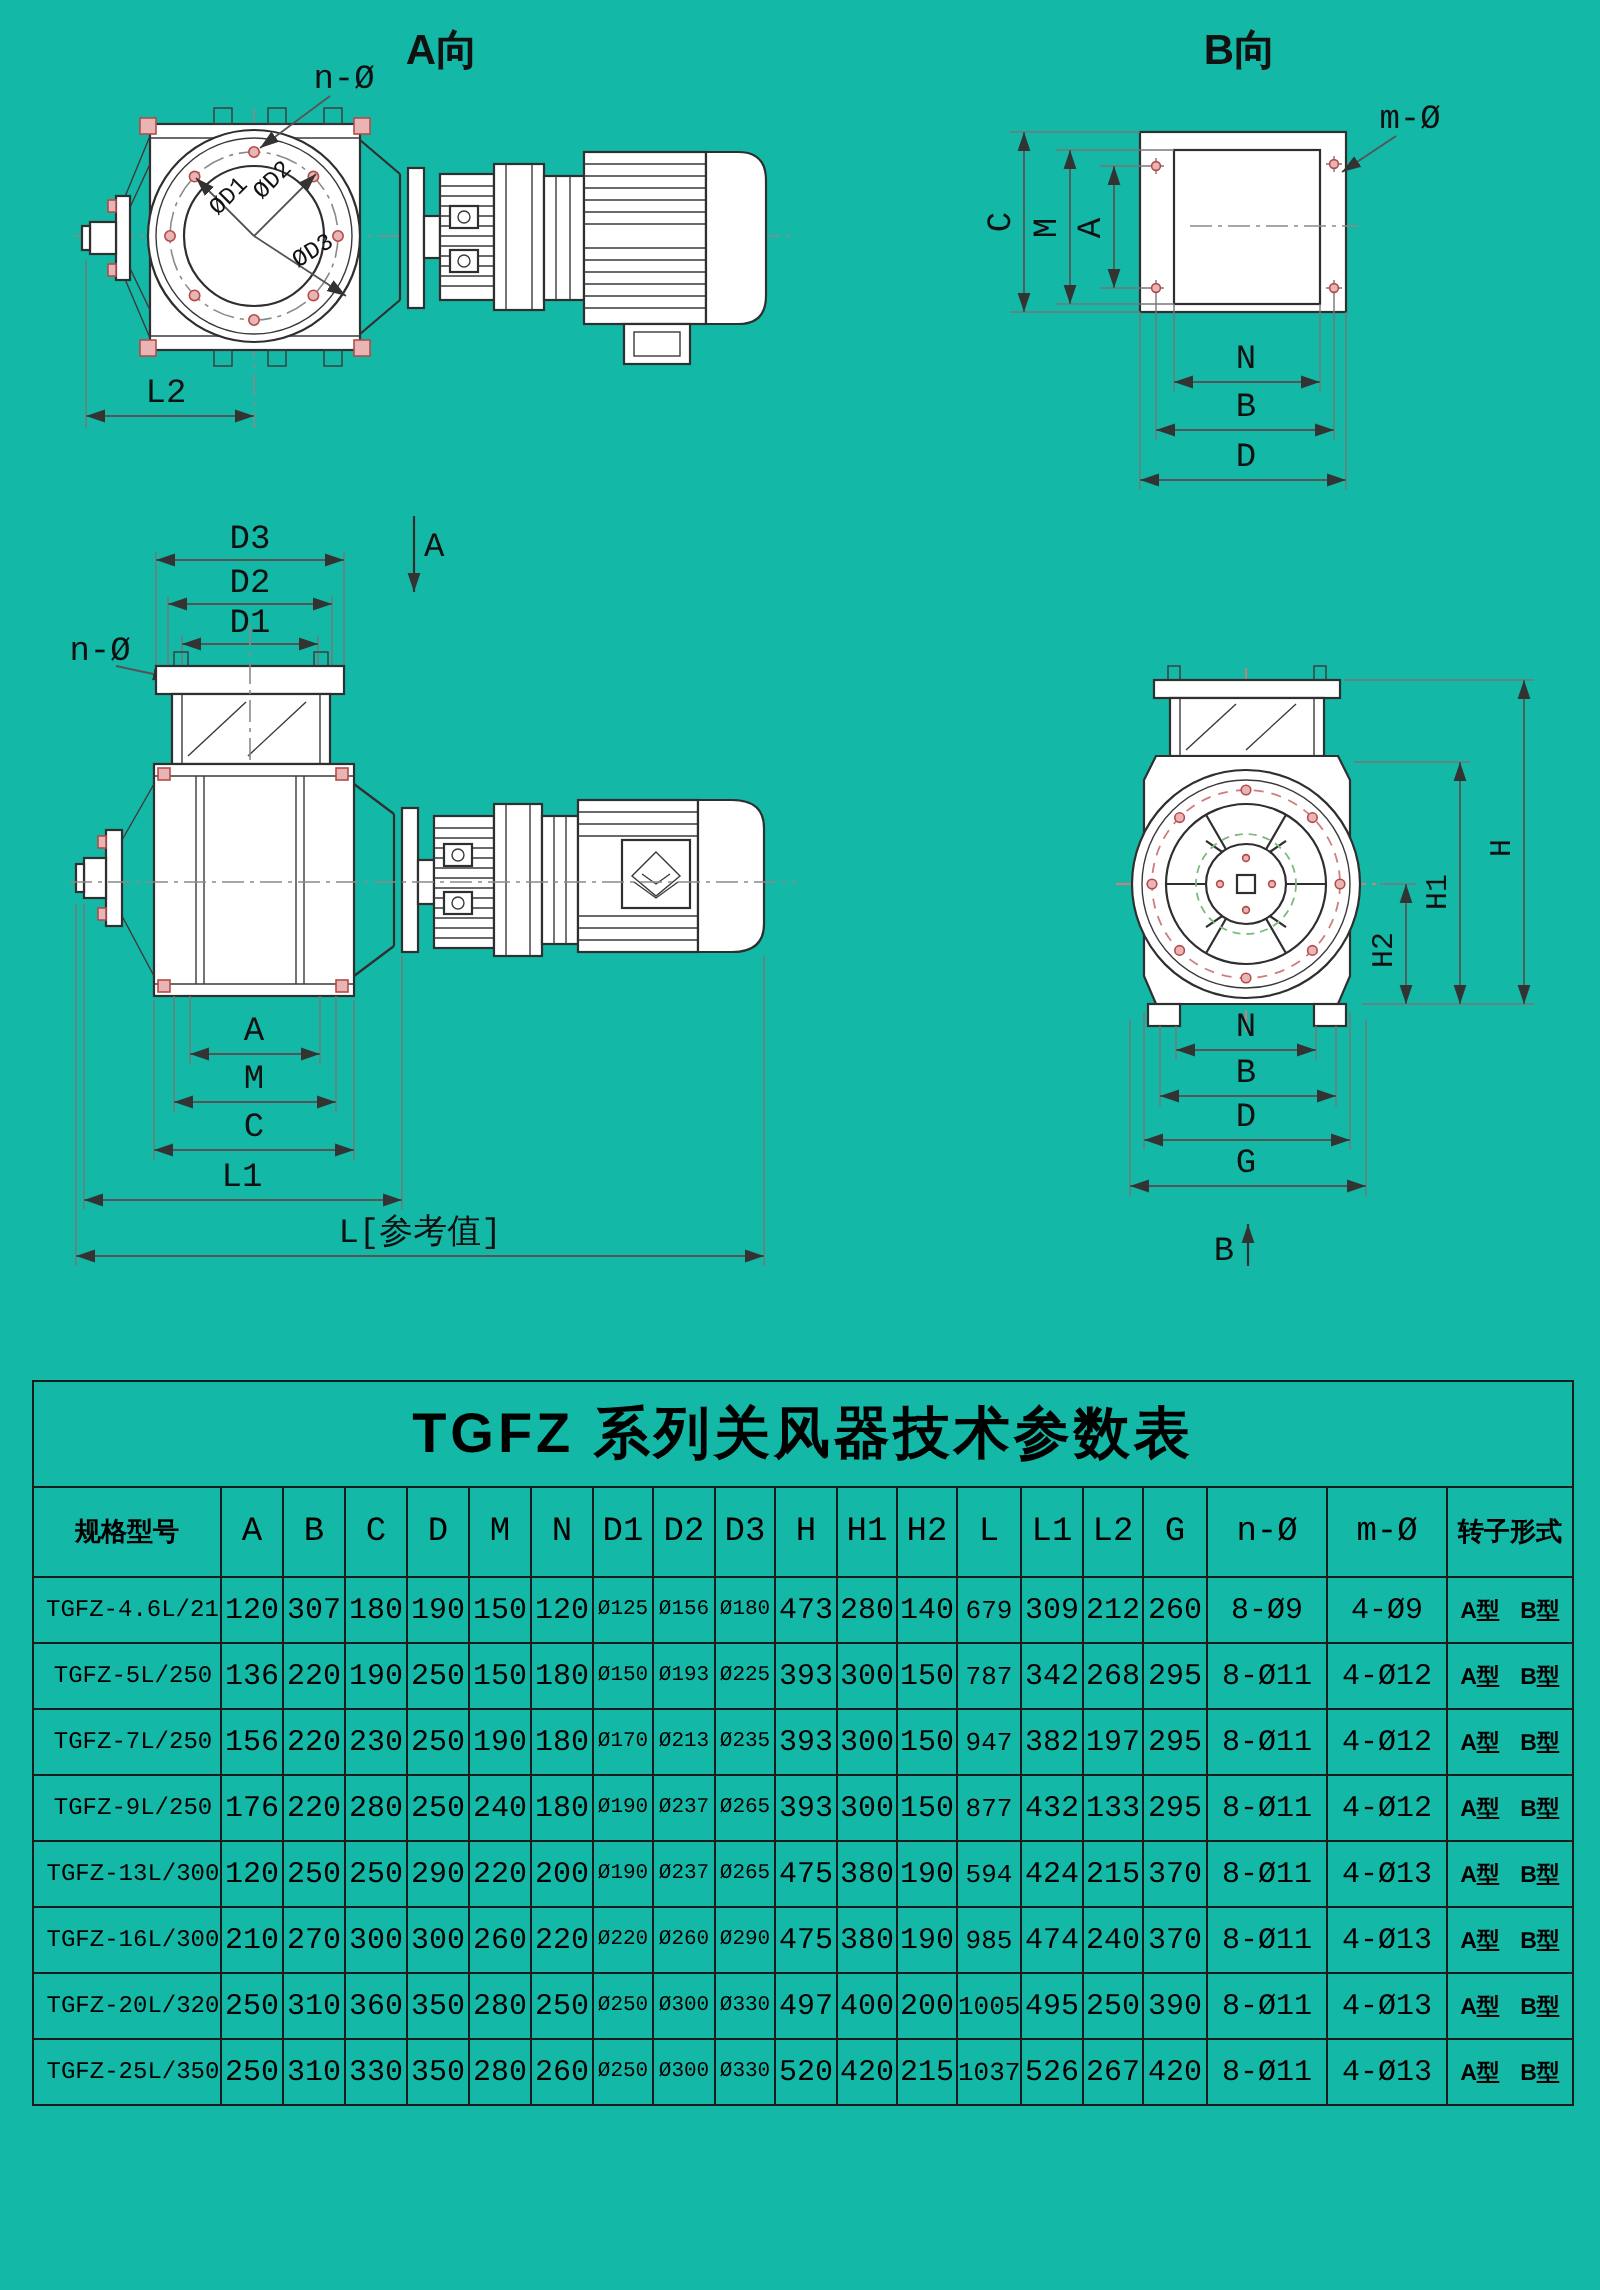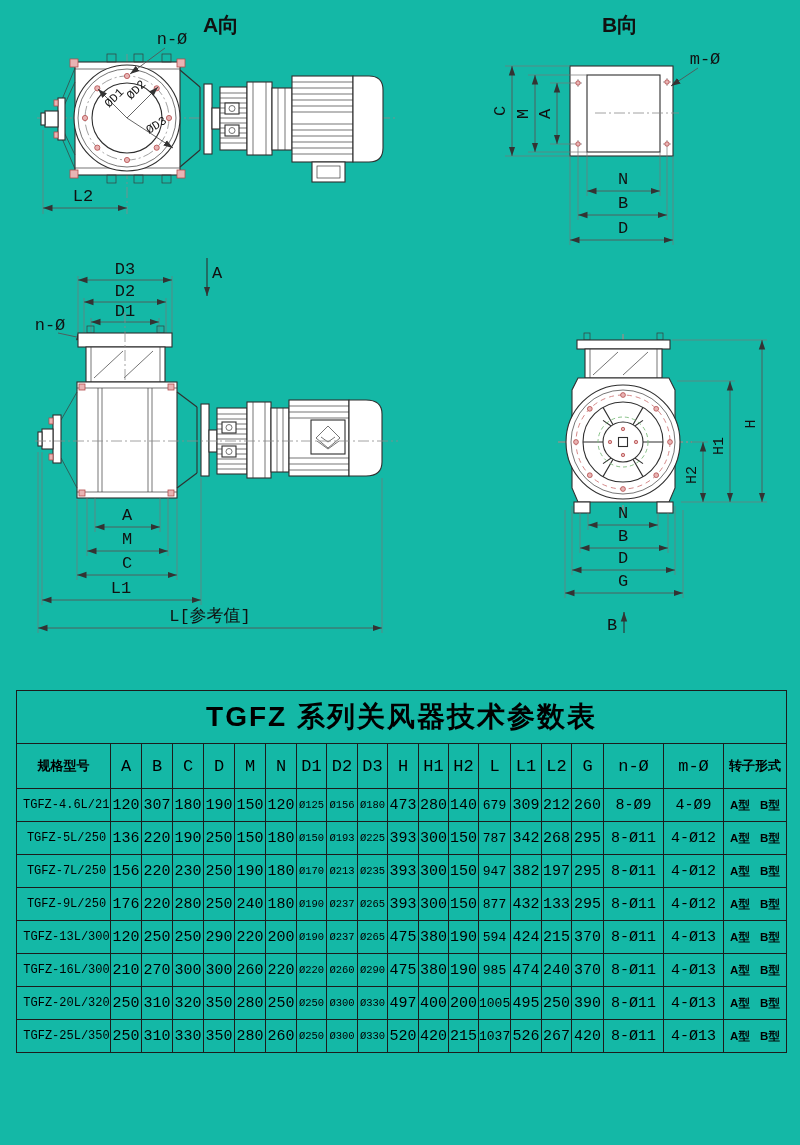--- a/index.html
+++ b/index.html
@@ -597,21 +597,21 @@
             <td>240</td>
             <td>370</td>
             <td>8-Ø11</td>
             <td>4-Ø13</td>
             <td class="rotor-cell">A型 B型</td>
           </tr>
           <tr>
             <td class="model-cell">TGFZ-20L/320</td>
             <td>250</td>
             <td>310</td>
-            <td>320</td>
+            <td>360</td>
             <td>350</td>
             <td>280</td>
             <td>250</td>
             <td class="phi-cell">Ø250</td>
             <td class="phi-cell">Ø300</td>
             <td class="phi-cell">Ø330</td>
             <td>497</td>
             <td>400</td>
             <td>200</td>
             <td class="l-cell">1005</td>

